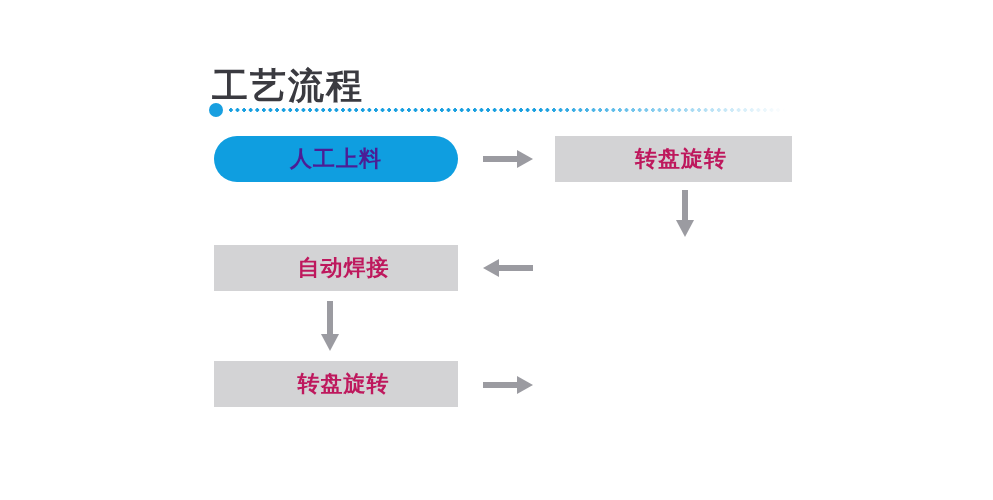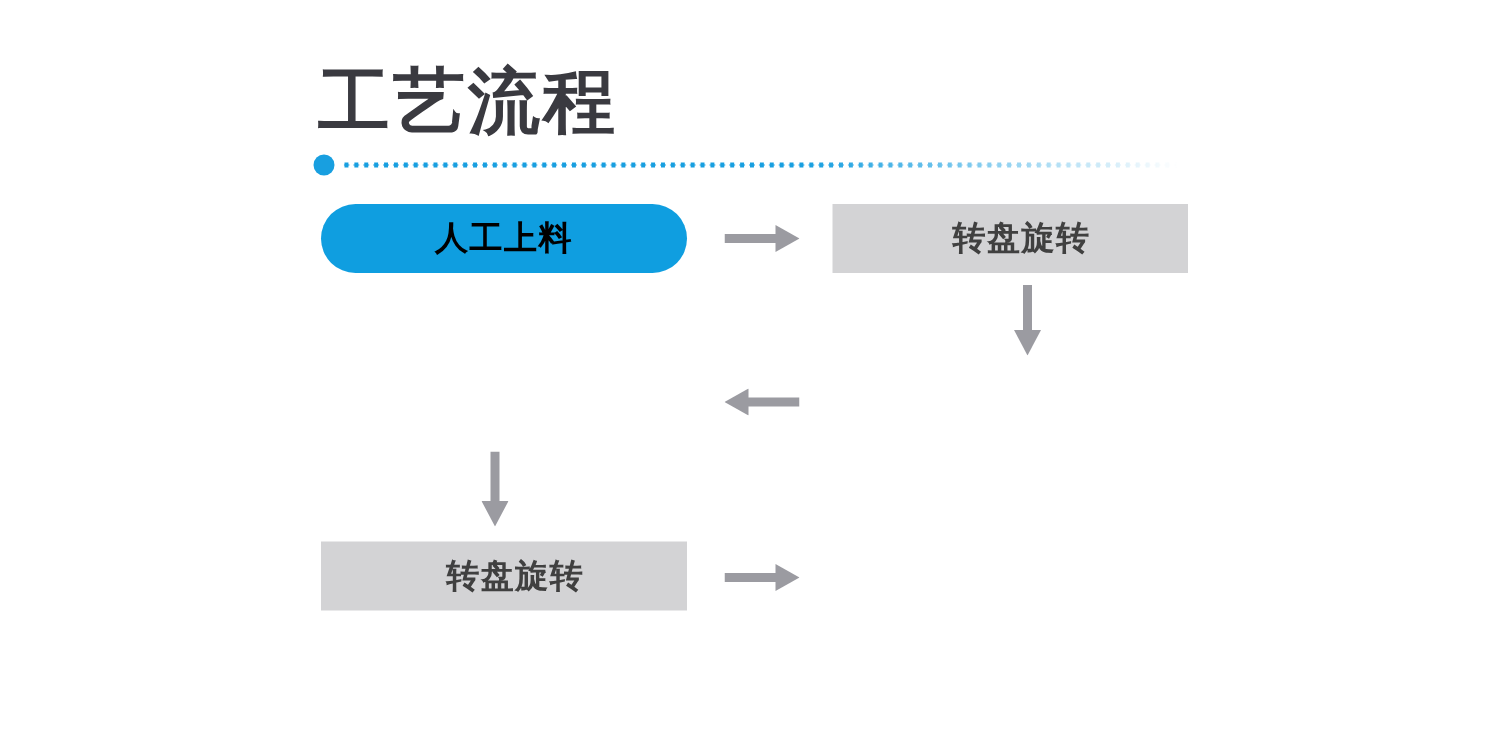--- a/index.html
+++ b/index.html
@@ -11,23 +11,23 @@
   .canvas {
     position: relative;
     width: 993px;
     height: 500px;
     background: #ffffff;
     overflow: hidden;
   }
   .title {
     position: absolute;
     left: 212px;
-    top: 36px;
+    top: 62px;
     margin: 0;
-    font-size: 48px;
+    font-size: 36px;
     font-weight: 700;
     letter-spacing: 2px;
     color: #3a3a40;
   }
   
   .divider-dots {
     position: absolute;
     left: 229px;
     top: 107px;
     width: 562px;
@@ -53,26 +53,26 @@
     display: flex;
     align-items: center;
     justify-content: center;
     font-size: 22px;
     font-weight: 600;
     letter-spacing: 1px;
     box-sizing: border-box;
   }
   .node.normal {
     background: #d3d3d5;
-    color: #404040;
+    color: #be185d;
     padding-left: 15px;
   }
   .node.pill {
     background: #0f9ee0;
-    color: #000000;
+    color: #4c1d95;
     border-radius: 23px;
   }
   .colA { left: 214px; width: 244px; }
   .colB { left: 555px; width: 237px; }
   .row1 { top: 136px; }
   .row2 { top: 245px; }
   .row3 { top: 361px; }
   .arrow { position: absolute; }
   .arrow svg { display: block; }
   .arrow-fill { fill: #9b9ba1; }
@@ -98,20 +98,21 @@
 
   <div class="node normal colB row1">转盘旋转</div>
 
   <div class="arrow" style="left:676px; top:190px;">
     <svg width="18" height="47" viewBox="0 0 18 47" aria-hidden="true">
       <rect class="arrow-fill" x="6" y="0" width="6" height="32"></rect>
       <polygon class="arrow-fill" points="0,30 9,47 18,30"></polygon>
     </svg>
   </div>
 
+  <div class="node normal colA row2">自动焊接</div>
 
   <div class="arrow" style="left:483px; top:259px;">
     <svg width="50" height="18" viewBox="0 0 50 18" aria-hidden="true">
       <rect class="arrow-fill" x="14" y="6" width="36" height="6"></rect>
       <polygon class="arrow-fill" points="16,0 0,9 16,18"></polygon>
     </svg>
   </div>
 
 
   <div class="arrow" style="left:321px; top:301px;">

